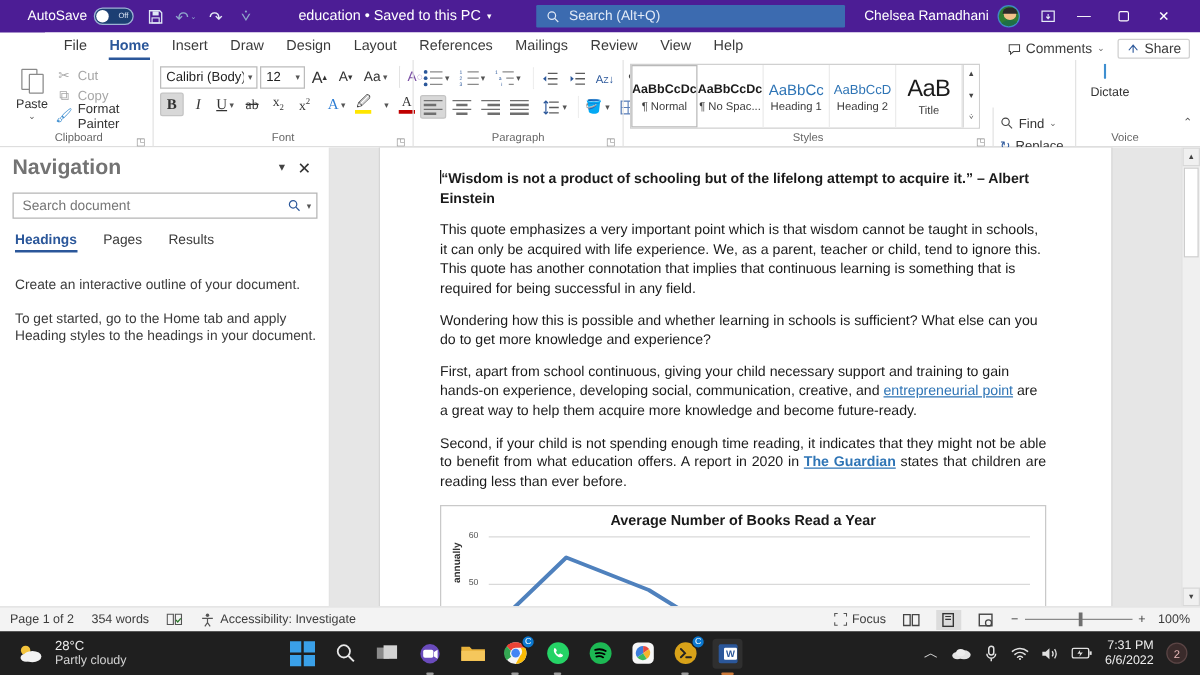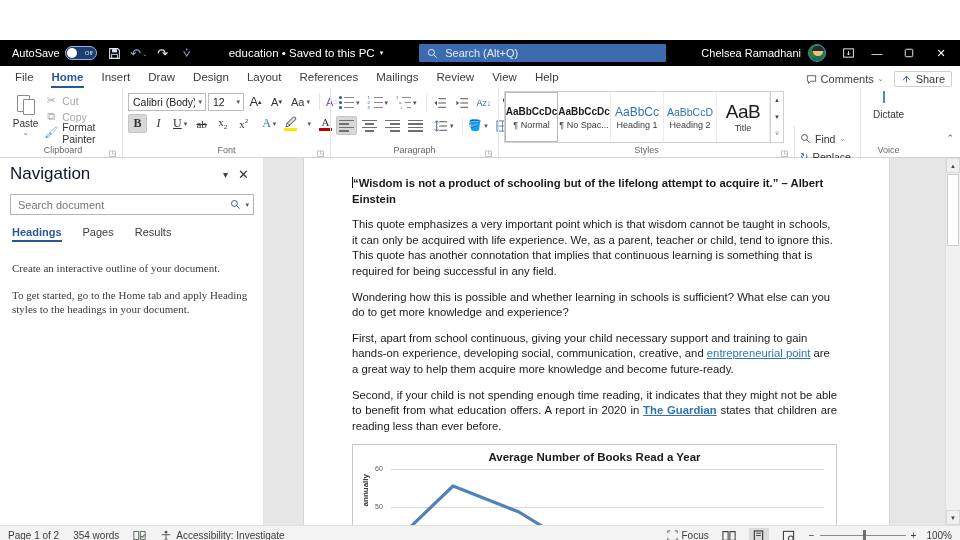--- a/index.html
+++ b/index.html
@@ -8,22 +8,22 @@
     font-family: "Liberation Sans", sans-serif;
     font-size: 11px;
     color: #1b1b1b;
     background: #fff;
     -webkit-font-smoothing: antialiased;
   }
   #app { position: relative; width: 960px; height: 540px; }
 
   
   .titlebar {
-    height: 26px; background: #000000; display: flex; align-items: center;
-    color: #fff; font-size: 11px; padding: 0 2px; margin-top: 40px;
+    height: 26px; background: #4c1d95; display: flex; align-items: center;
+    color: #fff; font-size: 11px; padding: 0 12px;
   }
   .autosave-wrap { display: flex; align-items: center; gap: 5px; padding: 0 6px 0 10px; }
   .autosave-label { font-size: 11px; color: #fff; }
   .toggle {
     width: 32px; height: 14px; border-radius: 8px; background: #1c3f73;
     border: 1px solid #9db3d4; position: relative; display: inline-block;
   }
   .toggle .knob {
     position: absolute; left: 1px; top: 1px; width: 10px; height: 10px;
     border-radius: 50%; background: #fff;
@@ -54,21 +54,21 @@
   .avatar .hair { position: absolute; left: 3px; top: 1px; width: 12px; height: 5px; border-radius: 6px 6px 0 0; background: #2a2a2a; }
   .avatar .body { position: absolute; left: 1px; top: 11px; width: 16px; height: 9px; border-radius: 7px 7px 0 0; background: #1f6f46; }
   .win-btn {
     width: 30px; height: 24px; display: flex; align-items: center; justify-content: center;
     color: #fff; font-size: 11px;
   }
 
   
   .tabsbar {
     height: 22px; background: #fff; display: flex; align-items: flex-end;
-    padding-left: 6px; position: relative;
+    padding-left: 6px; position: relative; margin-left: 36px;
   }
   .tab {
     font-size: 11.5px; color: #3b3b3b; padding: 2px 9px 3px; position: relative; line-height: 15px;
   }
   .tab.active { color: #2b579a; font-weight: bold; }
   .tab.active::after {
     content: ""; position: absolute; left: 8px; right: 8px; bottom: 0px; height: 2px; background: #2b579a;
   }
   .tabs-right { margin-left: auto; display: flex; align-items: center; gap: 3px; padding-right: 8px; padding-bottom: 1px; justify-content: space-between;}
   .pillbtn {
@@ -176,35 +176,35 @@
   .mic .cap { width: 8px; height: 11px; border-radius: 4px; background: #3f8fd0; margin: 0 auto; }
   .mic .base { width: 11px; height: 5px; border: 1.6px solid #3f8fd0; border-top: none; border-radius: 0 0 6px 6px; margin-top: 1px;}
   .ribbon-collapse { position: absolute; right: 6px; bottom: 14px; font-size: 9px; color: #555; }
 
   
   .workarea { position: absolute; top: 118px; left: 0; right: 0; bottom: 55px; background: #fff; display: flex; }
 
   
   .navpane { width: 264px; background: #fff; padding: 6px 10px 0 10px; position: relative; }
   .nav-title-row { display: flex; align-items: center; }
-  .nav-title { font-size: 17px; color: #0f172a; flex: 1; font-weight: normal; }
+  .nav-title { font-size: 17px; color: #737373; flex: 1; font-weight: bold; }
   .nav-ic { font-size: 10px; color: #444; padding: 0 5px; }
   .nav-ic.x { font-size: 13px; color: #333; }
   .nav-search {
     margin-top: 10px; height: 21px; border: 1px solid #b5b5b5; display: flex; align-items: center;
     padding: 0 4px 0 7px; font-size: 11px; color: #767676; background: #fff;
   }
   .nav-search .ph { flex: 1; }
   .nav-search .sic { color: #2b579a; font-size: 11px; }
   .nav-search .car { font-size: 7px; color: #555; margin-left: 4px; }
   .nav-tabs { display: flex; gap: 21px; margin-top: 11px; padding-left: 2px; }
   .nav-tab { font-size: 11px; color: #3b3b3b; padding-bottom: 4px; position: relative; }
   .nav-tab.active { color: #2b579a; font-weight: bold; }
   .nav-tab.active::after { content: ""; position: absolute; left: 0; right: 0; bottom: 0; height: 2px; background: #2b579a; }
-  .nav-body { margin-top: 19px; padding-left: 2px; font-family: Liberation Serif, serif; }
+  .nav-body { margin-top: 19px; padding-left: 2px; }
   .nav-p { font-size: 11px; color: #3b3b3b; line-height: 14px; margin-bottom: 13px; }
   .nav-sep { position: absolute; right: 0; top: 0; bottom: 0; width: 1px; background: #e3e3e3; }
 
   
   .canvas { flex: 1; background: #e6e6e6; position: relative; overflow: hidden; }
   .page {
     position: absolute; left: 40px; top: 0; width: 585px; background: #fff; min-height: 400px;
     box-shadow: 0 0 0 1px #d6d6d6; padding: 18px 52px 0 48px;
   }
   .doc-p {
@@ -686,21 +686,21 @@
           <span style="font-size:10px;color:#444;">⇱</span>
           <span>Select</span>
           <span style="font-size:7px;color:#666;">⌄</span>
         </div>
       </div>
       <div class="rgroup-label">
         <span>Editing</span>
       </div>
     </div>
 
-    <div class="rgroup" style="width:56px;">
+    <div class="rgroup" style="width:56px;align-items:flex-end;">
       <div class="rgroup-body" style="justify-content:center;">
         <div class="dictate">
           <span class="mic">
             <span class="cap"></span>
             <span class="base"></span>
           </span>
           <span>Dictate</span>
         </div>
       </div>
       <div class="rgroup-label">

